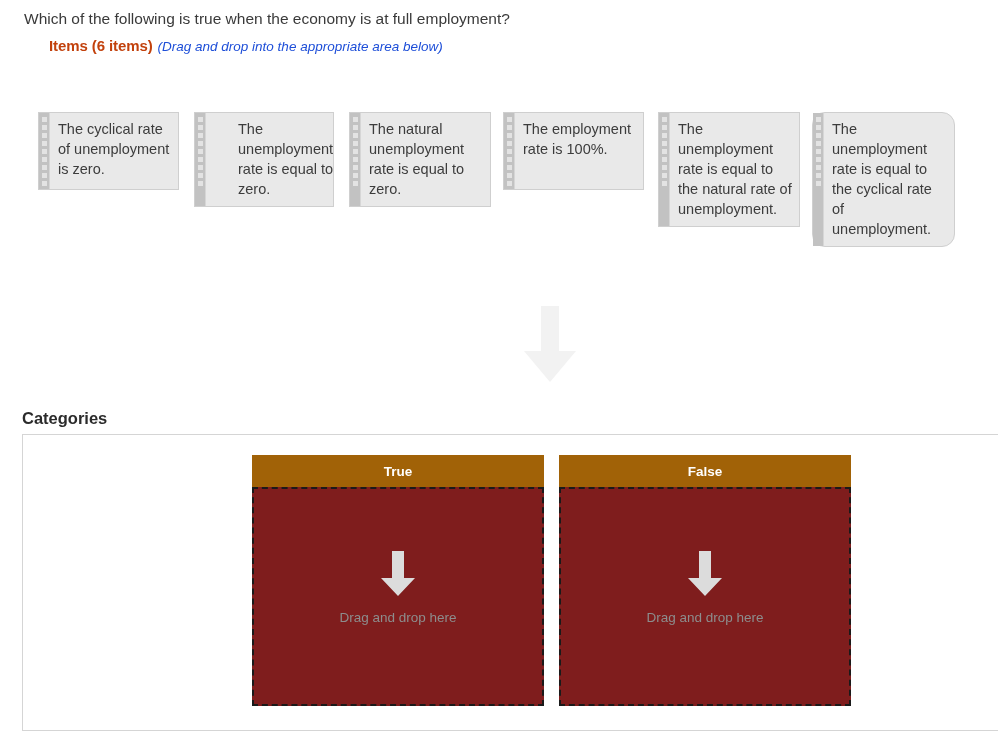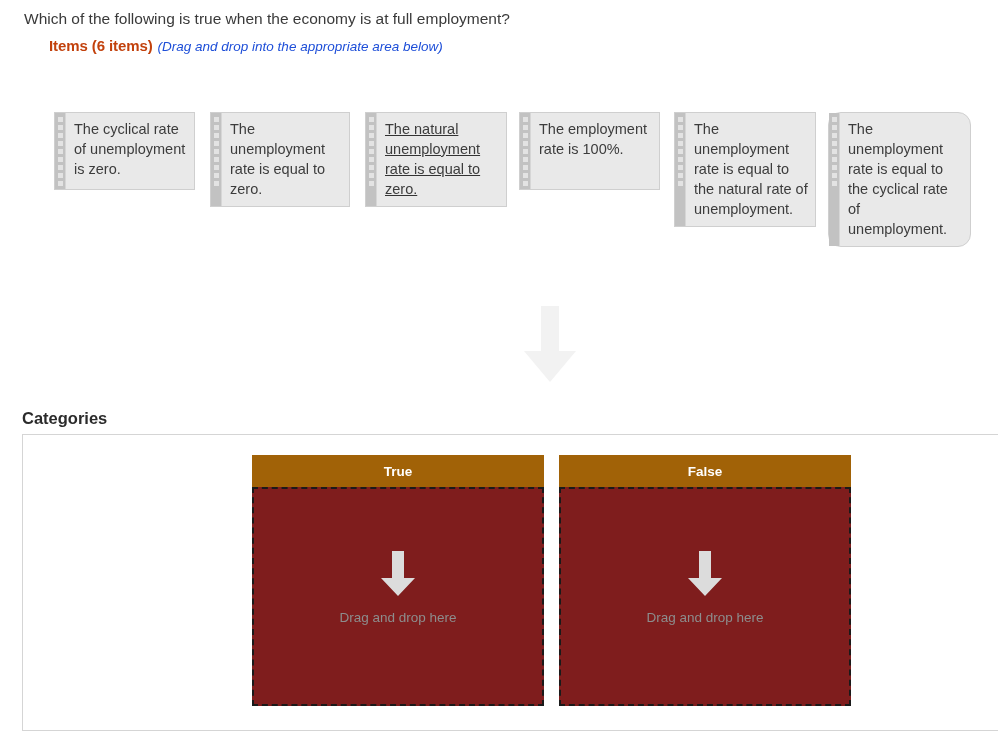--- a/index.html
+++ b/index.html
@@ -43,21 +43,21 @@
   #items-hint {
     font-size: 13.5px;
     font-style: italic;
     color: #1d4ed8;
     margin-left: 5px;
   }
 
   
   #items-tray {
     position: absolute;
-    left: 16px;
+    left: 0;
     top: 112px;
     width: 938px;
     height: 130px;
   }
   .item-card {
     position: absolute;
     top: 0;
     display: flex;
     align-items: stretch;
     background: #e9e9e9;
@@ -179,35 +179,35 @@
         <div class="grip-dot"></div>
         <div class="grip-dot"></div>
         <div class="grip-dot"></div>
         <div class="grip-dot"></div>
         <div class="grip-dot"></div>
         <div class="grip-dot"></div>
         <div class="grip-dot"></div>
       </div>
       <div class="item-text">The cyclical rate of unemployment is zero.</div>
     </div>
-    <div class="item-card" style="left: 194px; width: 140px;">
+    <div class="item-card" style="left: 194px; width: 140px; gap: 24px;">
       <div class="drag-handle">
         <div class="grip-dot"></div>
         <div class="grip-dot"></div>
         <div class="grip-dot"></div>
         <div class="grip-dot"></div>
         <div class="grip-dot"></div>
         <div class="grip-dot"></div>
         <div class="grip-dot"></div>
         <div class="grip-dot"></div>
         <div class="grip-dot"></div>
       </div>
       <div class="item-text">The unemployment rate is equal to zero.</div>
     </div>
-    <div class="item-card" style="left: 349px; width: 142px; text-decoration: underline;">
+    <div class="item-card" style="left: 349px; width: 142px;">
       <div class="drag-handle">
         <div class="grip-dot"></div>
         <div class="grip-dot"></div>
         <div class="grip-dot"></div>
         <div class="grip-dot"></div>
         <div class="grip-dot"></div>
         <div class="grip-dot"></div>
         <div class="grip-dot"></div>
         <div class="grip-dot"></div>
         <div class="grip-dot"></div>

